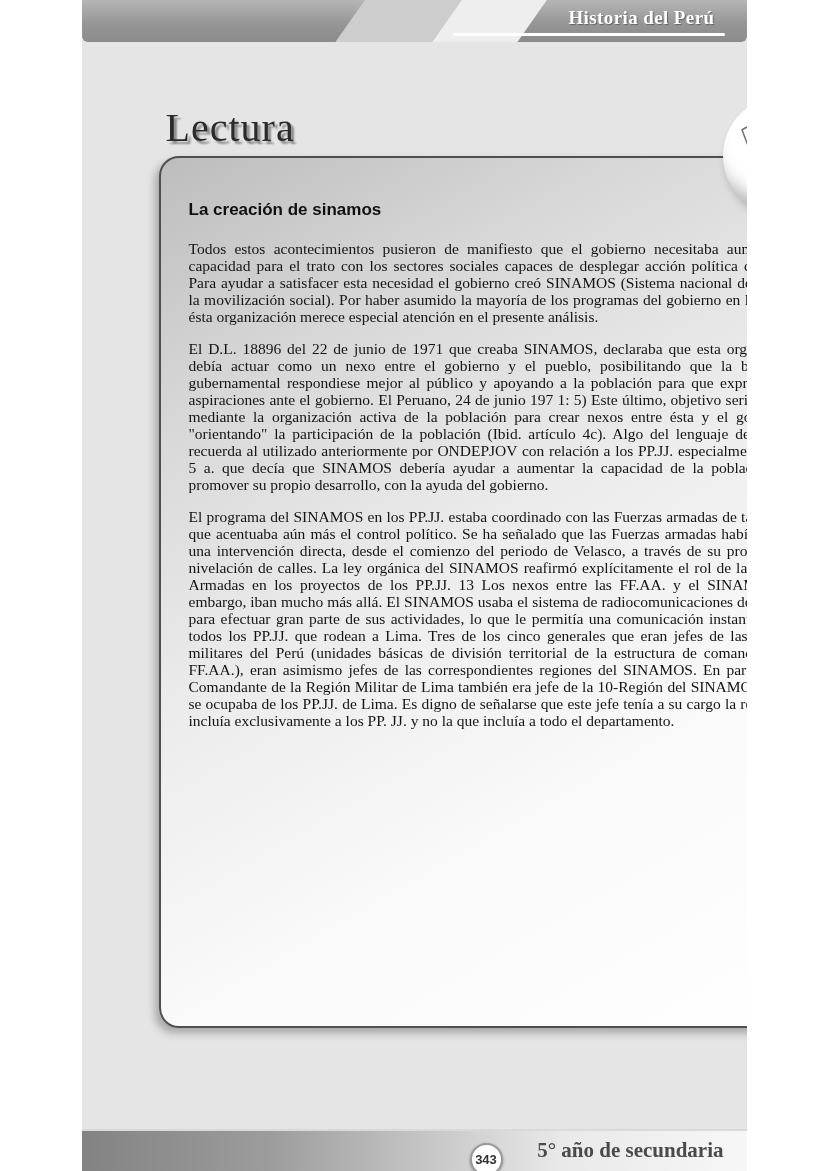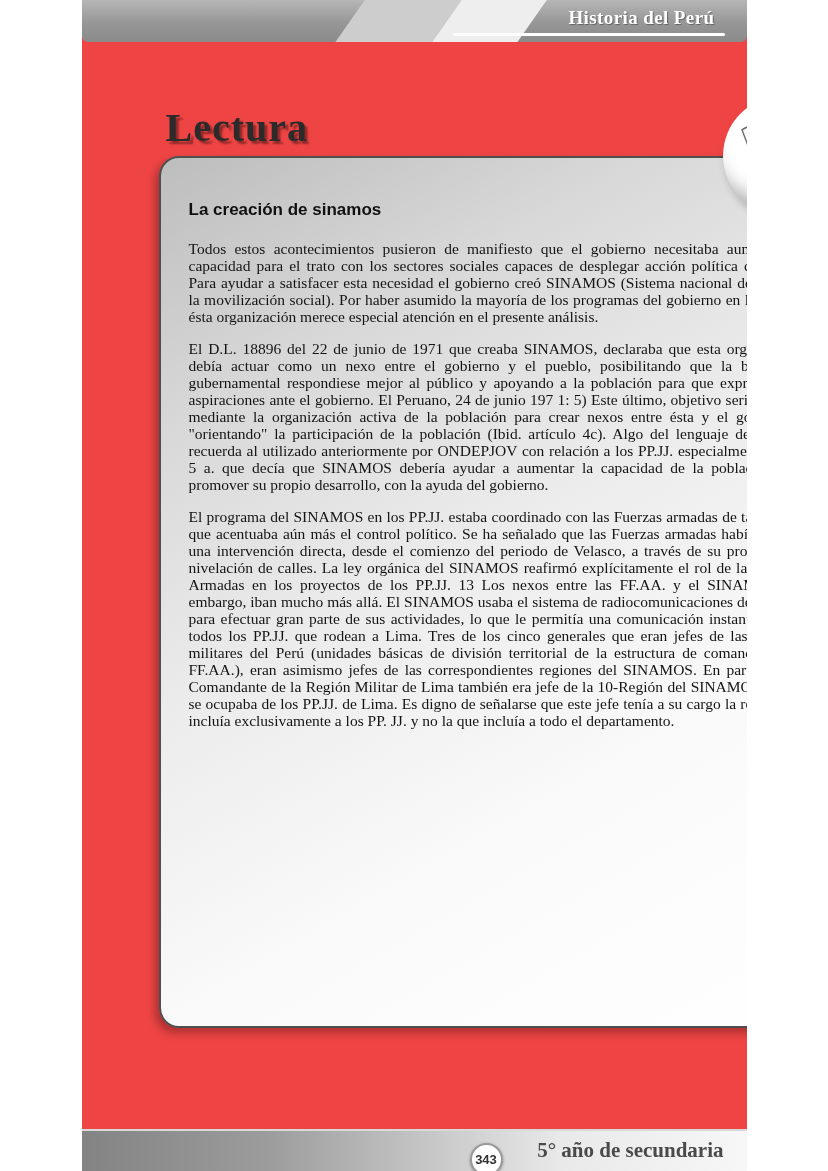--- a/index.html
+++ b/index.html
@@ -2,21 +2,21 @@
 <html><head>
 <meta charset="utf-8">
 <style>
   * { box-sizing: border-box; }
   html, body { margin: 0; padding: 0; background: #ffffff; }
   .page {
     position: relative;
     width: 665px;
     height: 1171px;
     margin: 0 auto;
-    background: #ef4444;
+    background: #e5e5e5;
     overflow: hidden;
     font-family: "Liberation Serif", serif;
   }
 
   
   .header {
     position: absolute;
     top: 0; left: 0;
     width: 100%;
     height: 42px;
@@ -52,21 +52,21 @@
     width: 272px; height: 3px;
     background: #ffffff;
     border-radius: 2px;
   }
 
   
   .lectura {
     position: absolute;
     left: 84px; top: 104px;
     font-size: 40px;
-    font-weight: bold;
+    font-weight: normal;
     color: #2b2b2b;
     letter-spacing: 1px;
     font-family: "Liberation Serif", serif;
     text-shadow: 3px 3px 2px rgba(0,0,0,0.40);
     z-index: 3;
   }
 
   
   .reading-box {
     position: absolute;

